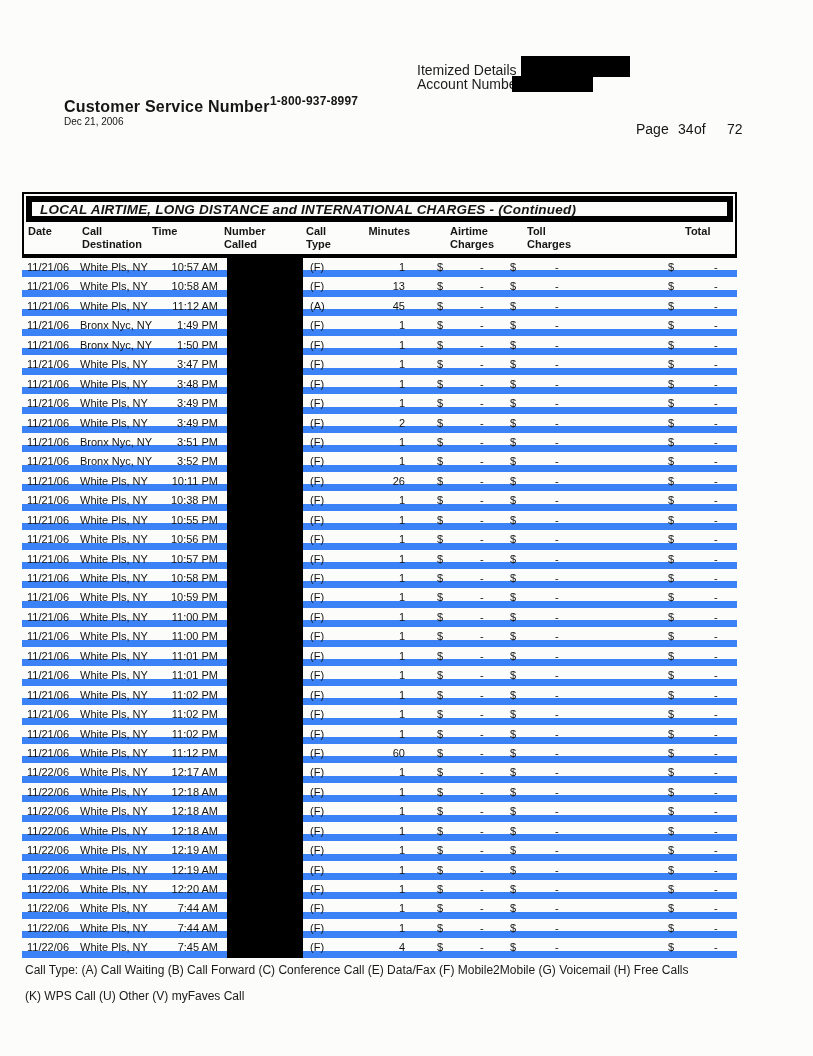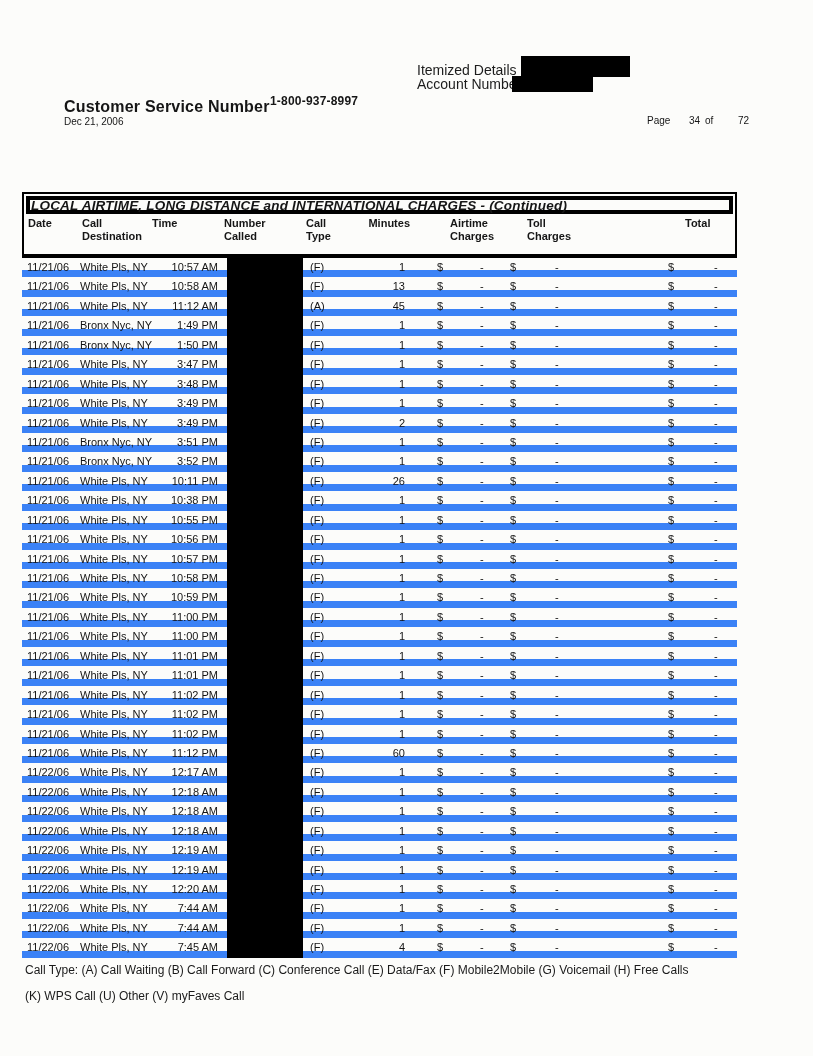--- a/index.html
+++ b/index.html
@@ -15,39 +15,39 @@
 
   
   .lbl-sm { font-size:14px; color:#1c1c1c; white-space:nowrap; }
   .cs-label { left:64px; top:98px; font-size:16px; font-weight:bold; letter-spacing:.2px; }
   .cs-number { left:270px; top:94px; font-size:12px; font-weight:bold; letter-spacing:.2px; }
   .stmt-date { left:64px; top:116px; font-size:10px; }
   .itemized-label { left:417px; top:62px; }
   .account-label { left:417px; top:76px; }
   .redact-a { left:521px; top:56px; width:109px; height:21px; background:#000; }
   .redact-b { left:512px; top:76px; width:81px; height:16px; background:#000; }
-  .pg { top:115px; font-size:10px;margin-left:11px; }
+  .pg { top:121px; font-size:14px; }
   .pg-label { left:636px; }
   .pg-num { left:678px; }
   .pg-of { left:694px; }
   .pg-total { left:727px; }
 
   
   .bill-table { left:22px; top:192px; width:715px; }
   .table-head-wrap {
     border:2px solid #000;
     border-bottom:4px solid #000;
     height:66px;
   }
   .title-box {
-    border:4px solid #000000;
+    border:6px solid #000000;
     margin:2px 2px 0 2px;
-    height:18px;
+    height:26px;
     display:flex; align-items:center;
-    padding-left:1px;
+    padding-left:8px;
   }
   .title-box span {
     font-size:13.5px; font-weight:bold; font-style:italic;
     letter-spacing:.2px; white-space:nowrap;
   }
   .col-headers { position:relative; height:32px; }
   .h {
     position:absolute; top:3px;
     font-weight:bold; font-size:11px; line-height:12.5px;
     white-space:pre; display:flex; flex-direction:column;

